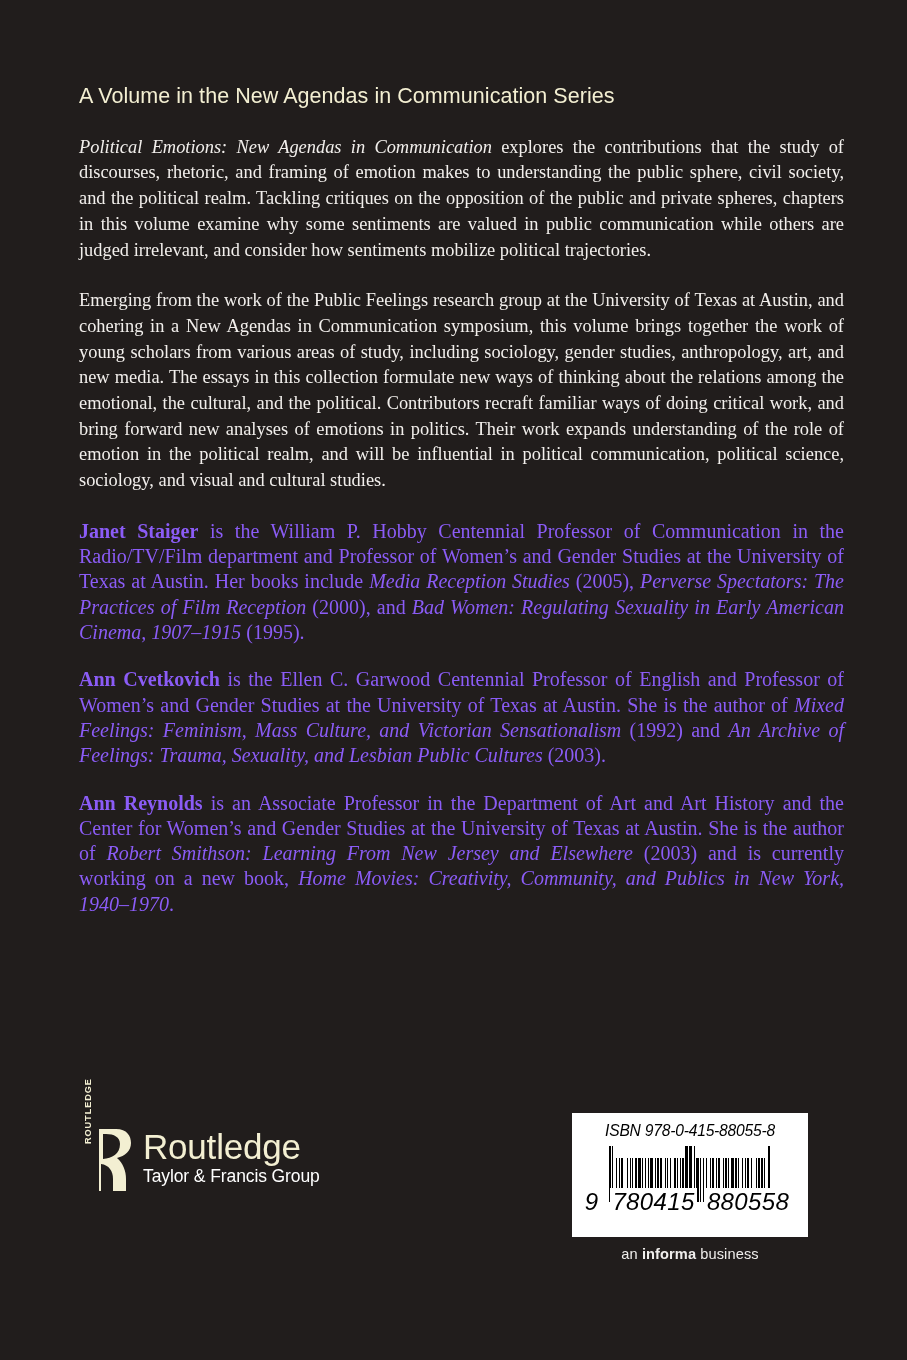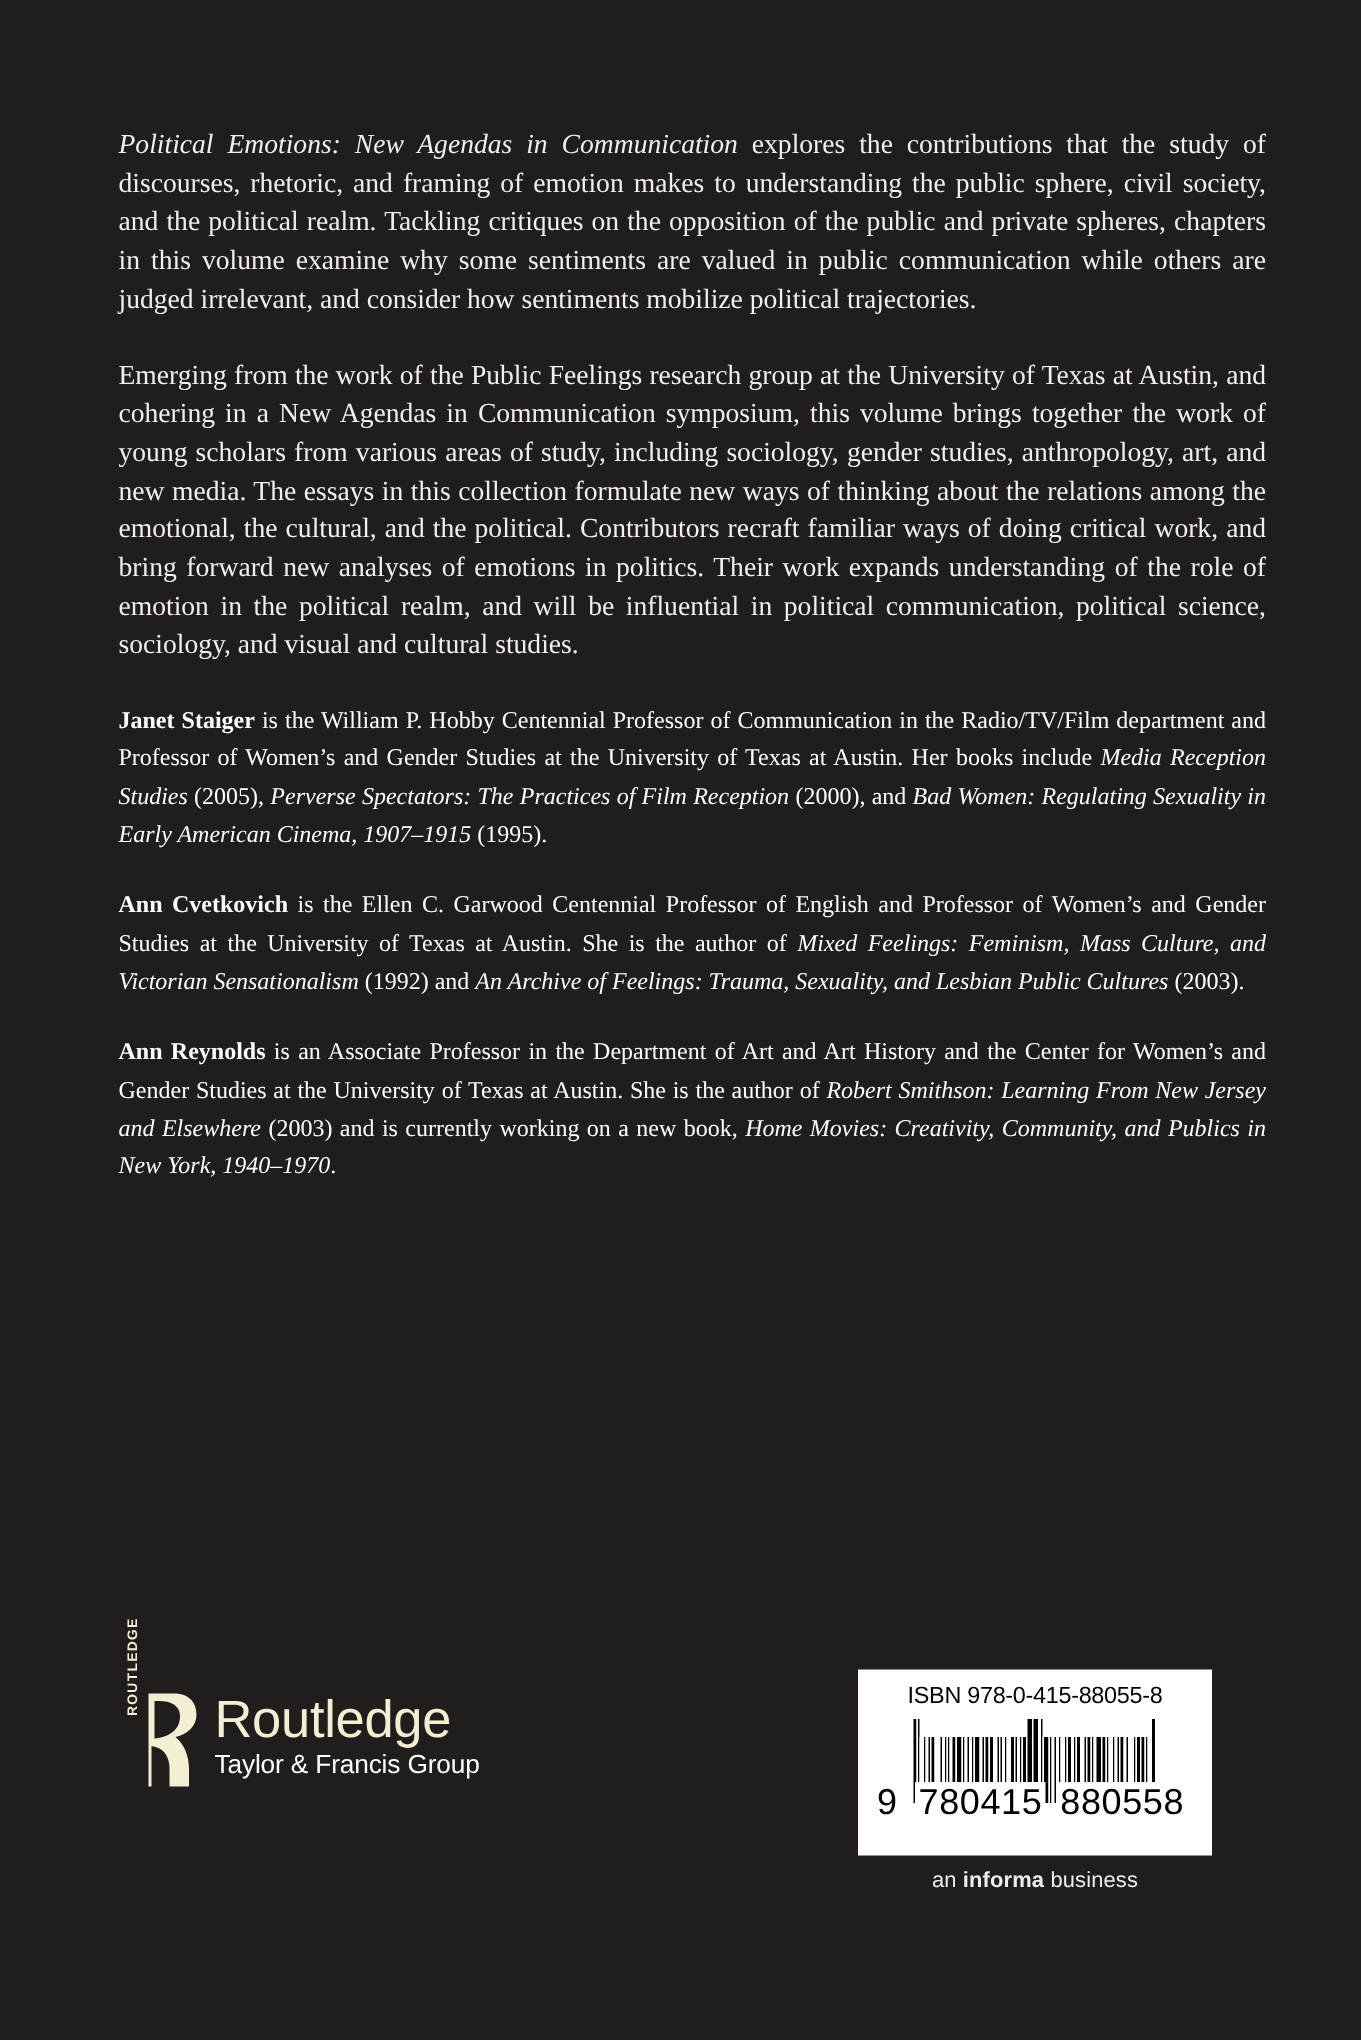--- a/index.html
+++ b/index.html
@@ -54,23 +54,23 @@
     color: #f2efec;
     text-align: justify;
     text-justify: inter-word;
     -webkit-hyphens: none;
     hyphens: none;
   }
   p.blurb:last-child { margin-bottom: 0; }
 
   p.bio {
     margin: 0 0 22px 0;
-    font-size: 16px;
+    font-size: 20px;
     line-height: 25.3px;
-    color: #ffffff;
+    color: #8b5cf6;
     text-align: justify;
   }
 
   .gap-after-intro { margin-bottom: 36px; }
   .gap-after-second { margin-bottom: 30px; }
 
   em, .it { font-style: italic; }
   .bold-name { font-weight: bold; }
 
   
@@ -140,20 +140,21 @@
   
   .barcode-panel {
     position: absolute;
     left: 572px;
     top: 1113px;
     width: 236px;
     height: 124px;
     background: #ffffff;
     box-sizing: border-box;
     padding: 9px 12px 6px 12px;
+    font-style: italic;
   }
   .isbn-text {
     font-family: "Liberation Sans", "DejaVu Sans", sans-serif;
     font-size: 15.6px;
     color: #000000;
     text-align: center;
     letter-spacing: -0.2px;
     line-height: 18px;
   }
   .barcode-wrap {
@@ -210,20 +211,21 @@
   .cover-credit .it { font-style: italic; }
 </style>
 </head>
 <body>
 
 <div class="cover">
 
   <div class="content">
 
 
+    <div class="series-line">A Volume in the New Agendas in Communication Series</div>
 
     <p class="blurb gap-after-intro"><em class="it">Political Emotions: New Agendas in Communication</em><span> explores the contributions that the study of discourses, rhetoric, and framing of emotion makes to understanding the public sphere, civil society, and the political realm. Tackling critiques on the opposition of the public and private spheres, chapters in this volume examine why some sentiments are valued in public communication while others are judged irrelevant, and consider how sentiments mobilize political trajectories.</span></p>
 
     <p class="blurb gap-after-second">Emerging from the work of the Public Feelings research group at the University of Texas at Austin, and cohering in a New Agendas in Communication symposium, this volume brings together the work of young scholars from various areas of study, including sociology, gender studies, anthropology, art, and new media. The essays in this collection formulate new ways of thinking about the relations among the emotional, the cultural, and the political. Contributors recraft familiar ways of doing critical work, and bring forward new analyses of emotions in politics. Their work expands understanding of the role of emotion in the political realm, and will be influential in political communication, political science, sociology, and visual and cultural studies.</p>
 
     <p class="bio"><span class="bold-name">Janet Staiger</span><span> is the William P. Hobby Centennial Professor of Communication in the Radio/TV/Film department and Professor of Women’s and Gender Studies at the University of Texas at Austin. Her books include </span><em class="it">Media Reception Studies</em><span> (2005), </span><em class="it">Perverse Spectators: The Practices of Film Reception</em><span> (2000), and </span><em class="it">Bad Women: Regulating Sexuality in Early American Cinema, 1907–1915</em><span> (1995).</span></p>
 
     <p class="bio"><span class="bold-name">Ann Cvetkovich</span><span> is the Ellen C. Garwood Centennial Professor of English and Professor of Women’s and Gender Studies at the University of Texas at Austin. She is the author of </span><em class="it">Mixed Feelings: Feminism, Mass Culture, and Victorian Sensationalism</em><span> (1992) and </span><em class="it">An Archive of Feelings: Trauma, Sexuality, and Lesbian Public Cultures</em><span> (2003).</span></p>
 
     <p class="bio"><span class="bold-name">Ann Reynolds</span><span> is an Associate Professor in the Department of Art and Art History and the Center for Women’s and Gender Studies at the University of Texas at Austin. She is the author of </span><em class="it">Robert Smithson: Learning From New Jersey and Elsewhere</em><span> (2003) and is currently working on a new book, </span><em class="it">Home Movies: Creativity, Community, and Publics in New York, 1940–1970</em><span>.</span></p>

